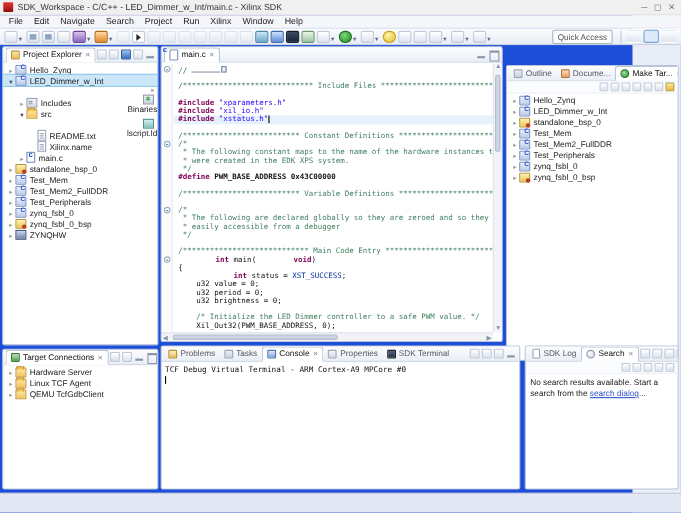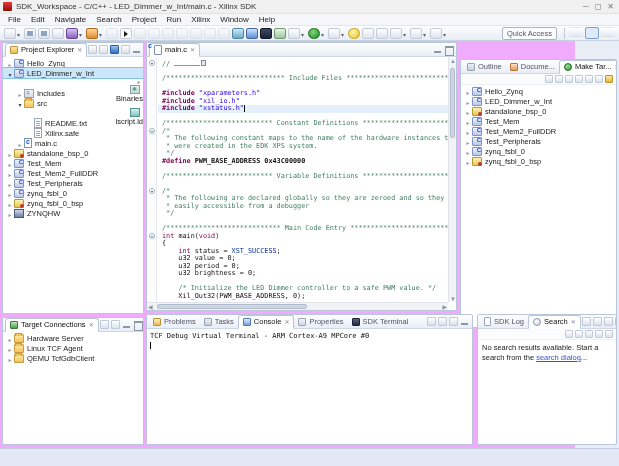--- a/index.html
+++ b/index.html
@@ -1,18 +1,18 @@
 <!DOCTYPE html>
 <html><head>
 <meta charset="utf-8">
 <style>
   * { box-sizing: border-box; margin: 0; padding: 0; }
   html,body { width:619px; height:466px; }
   body { font-family:"Liberation Sans", sans-serif; background:#e9edf5; overflow:hidden; }
-  .window { position:relative; width:575px; height:466px; background:#f0abfc; }
+  .window { position:relative; width:575px; height:466px; background:#1d4ed8; }
 
   
   .titlebar { position:absolute; left:0; top:0; width:619px; height:14px; background:#f0f0f0; display:flex; align-items:center; padding:0 3px; border-bottom:1px solid #e2e2e2;}
   .app-icon { width:9px; height:9px; background:linear-gradient(#e53935,#8e0e0e); border-radius:1px; margin-right:4px; flex:none;}
   .titlebar .title { font-size:8px; color:#333; white-space:nowrap; overflow:hidden; flex:1;}
   .winctl { display:flex; gap:6px; margin-right:2px;}
   .winctl span { font-size:8px; color:#777; line-height:8px;}
 
   
   .menubar { position:absolute; left:0; top:14px; width:619px; height:12px; background:#f4f6f9; display:flex; align-items:center; padding-left:3px; border-bottom:1px solid #e4e8ee;}
@@ -101,21 +101,21 @@
   .editor-body { position:absolute; left:0; top:15px; right:0; bottom:0; background:#fff;}
   .fold-gutter { position:absolute; left:0; top:0; bottom:8px; width:10px; background:#fcfcfd; border-right:1px solid #e4e8ee;}
   .fold-dot { position:absolute; left:2px; width:6px; height:6px; border:1px solid #9ab0c8; border-radius:3px; background:#fff;}
   .fold-dot:after { content:""; position:absolute; left:1px; top:2px; width:2px; height:1px; background:#67809c;}
   .code { position:absolute; left:11px; top:2px; right:8px; bottom:8px; overflow:hidden; font-family:"DejaVu Sans Mono", monospace; font-size:6.8px; line-height:7.5px; white-space:pre;}
   .code-line { height:7.5px; padding-left:4px; }
   .code-line.current { background:#e4f0fc; }
   .tk-cm { color:#3f7f5f; }
   .tk-pp { color:#7f0055; font-weight:bold; }
   .tk-str { color:#2a00ff; }
-  .tk-kw { color:#7f0055; font-weight:normal; }
+  .tk-kw { color:#7f0055; font-weight:bold;margin-left:34px; }
   .tk-pl { color:#111; }
   .tk-def { color:#111; font-weight:bold; }
   .tk-mac { color:#00309c; }
   .tk-num { color:#111; }
   .caret { display:inline-block; width:1px; height:7px; background:#000; vertical-align:text-bottom;}
   .blank-ul { display:inline-block; width:26px; border-bottom:1px solid #8899aa; height:6px;}
   .blank-box { display:inline-block; width:5px; height:6px; border:1px solid #7788a0; background:#e6edf6; margin-left:1px;}
   .vscroll { position:absolute; right:0; top:0; bottom:8px; width:8px; background:#f2f3f6; border-left:1px solid #e0e4ea;}
   .vscroll .thumb { position:absolute; left:1px; right:1px; top:10px; height:70px; background:#cdd5e2; border:1px solid #b3bdcd; border-radius:2px;}
   .vscroll .arr, .hscroll .arr { position:absolute; font-size:6px; color:#8895a8; }
@@ -270,21 +270,21 @@
           <span>lscript.ld</span>
         </div>
         <div class="tree-row" style="padding-left: 23px;">
           <span class="arrow"></span>
           <span class="ticon ic-textfile"></span>
           <span>README.txt</span>
         </div>
         <div class="tree-row" style="padding-left: 23px;">
           <span class="arrow"></span>
           <span class="ticon ic-textfile"></span>
-          <span>Xilinx.safe</span>
+          <span>Xilinx.name</span>
         </div>
         <div class="tree-row" style="padding-left: 13px;">
           <span class="arrow">▸</span>
           <span class="ticon ic-cfile"></span>
           <span>main.c</span>
         </div>
         <div class="tree-row" style="padding-left: 3px;">
           <span class="arrow">▸</span>
           <span class="ticon ic-bsp"></span>
           <span>standalone_bsp_0</span>

